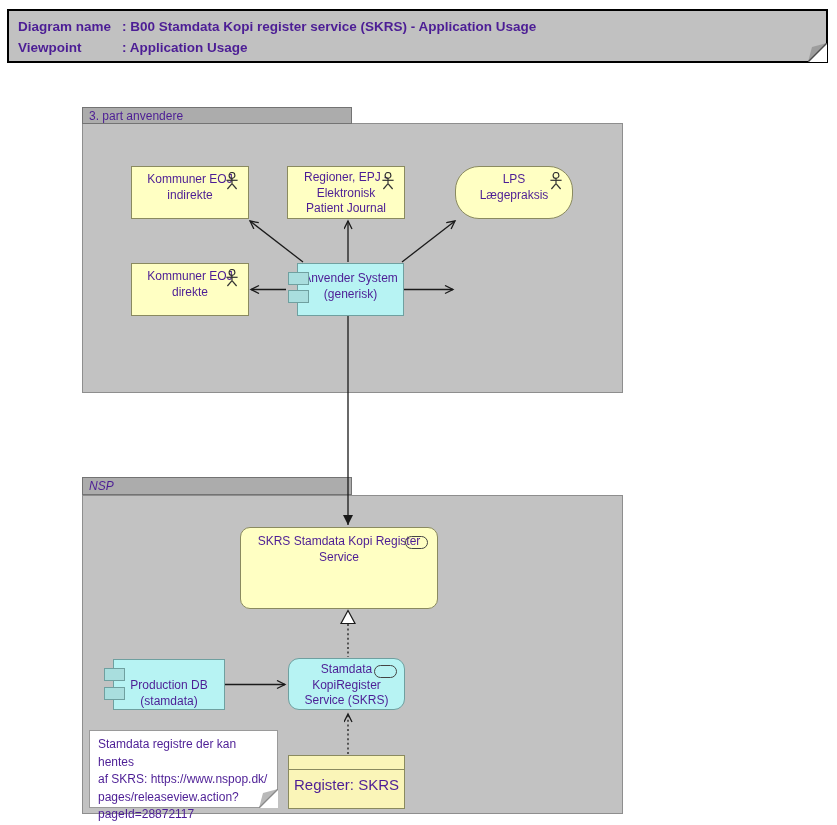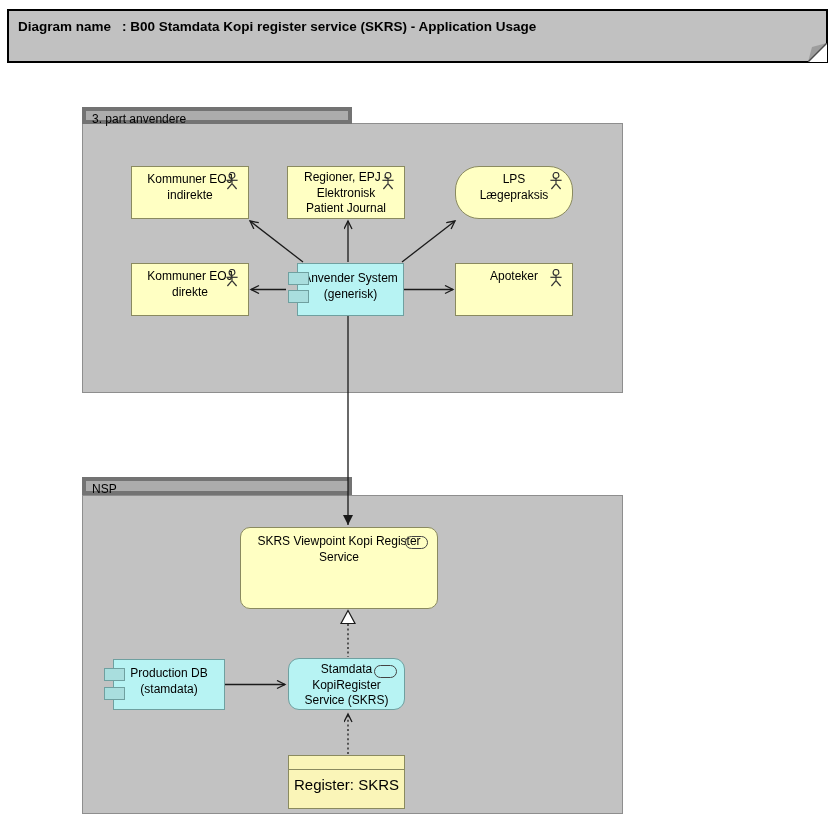--- a/index.html
+++ b/index.html
@@ -1,26 +1,26 @@
 <!DOCTYPE html>
 <html><head>
 <meta charset="utf-8">
 <style>
   html,body{margin:0;padding:0;background:#ffffff;}
   .stage{position:relative;width:837px;height:825px;background:#ffffff;
-         font-family:"Liberation Sans",sans-serif;color:#000000;overflow:hidden;}
+         font-family:"Liberation Sans",sans-serif;color:#4c1d95;overflow:hidden;}
   .abs{position:absolute;box-sizing:border-box;}
 
   
   .title-note{background:#C1C1C1;border:2px solid #000;padding:5px 9px;
               font-size:13.5px;font-weight:bold;line-height:21px;}
   .t-label{display:inline-block;min-width:104px;}
 
   
-  .grp-tab{background:#ACACAC;border:4px solid #737373;font-size:12px;
+  .grp-tab{background:#ACACAC;border:1px solid #737373;font-size:12px;
            padding:1px 0 0 6px;line-height:14px;}
   .grp-body{background:#C2C2C2;border:1px solid #8E8E8E;}
 
   
   .node{text-align:center;font-size:12px;line-height:15.5px;}
   .ml{white-space:pre-line;}
   .actor-node{background:#FFFFC3;border:1px solid #8A8A5F;padding-top:5px;}
   .comp-node{background:#B7F3F3;border:1px solid #6FA0A0;}
   .svc-node-y{background:#FFFFC3;border:1px solid #8A8A5F;border-radius:10px;padding-top:6px;}
   .svc-node-c{background:#B7F3F3;border:1px solid #6FA0A0;border-radius:11px;padding-top:3px;}
@@ -44,32 +44,35 @@
 </style>
 </head>
 <body>
 
 <div class="stage">
 
   <div class="abs title-note" style="left:7px;top:9px;width:821px;height:54px;">
     <div>
       <span class="t-label">Diagram name</span><span>: B00 Stamdata Kopi register service (SKRS) - Application Usage</span>
     </div>
+    <div>
+      <span class="t-label">Viewpoint</span><span>: Application Usage</span>
+    </div>
     <svg class="fold" viewBox="0 0 19 19">
       <polygon points="0,19 19,0 19,19" fill="#ffffff"></polygon>
       <polygon points="0,19 19,0 4,4" fill="#9d9d9d"></polygon>
       <line x1="0" y1="19" x2="19" y2="0" stroke="#4c4c4c" stroke-width="1.4"></line>
     </svg>
   </div>
 
   <div class="abs grp-body" style="left:82px;top:123px;width:541px;height:270px;"></div>
   <div class="abs grp-tab" style="left:82px;top:107px;width:270px;height:17px;">3. part anvendere</div>
 
   <div class="abs grp-body" style="left:82px;top:495px;width:541px;height:319px;"></div>
-  <div class="abs grp-tab" style="left:82px;top:477px;width:270px;height:18px;">NSP</div>
+  <div class="abs grp-tab" style="left:82px;top:477px;width:270px;height:18px;font-style:italic;">NSP</div>
 
   <div class="abs node actor-node" style="left:131px;top:166px;width:118px;height:53px;">
     <span class="ml">Kommuner EOJ
 indirekte</span>
     <svg class="actor-ic" viewBox="0 0 14 18">
       <g stroke="#333" stroke-width="1.2" fill="none">
         <circle cx="7" cy="3.4" r="2.9"></circle>
           <line x1="7" y1="6.3" x2="7" y2="11.6"></line>
         <line x1="1.4" y1="8.3" x2="12.6" y2="8.3"></line>
         <line x1="7" y1="11.6" x2="2.4" y2="17"></line>
@@ -114,65 +117,64 @@
       <g stroke="#333" stroke-width="1.2" fill="none">
         <circle cx="7" cy="3.4" r="2.9"></circle>
           <line x1="7" y1="6.3" x2="7" y2="11.6"></line>
         <line x1="1.4" y1="8.3" x2="12.6" y2="8.3"></line>
         <line x1="7" y1="11.6" x2="2.4" y2="17"></line>
           <line x1="7" y1="11.6" x2="11.6" y2="17"></line>
       </g>
     </svg>
   </div>
 
-  <div class="abs node actor-node" style="left:455px;top:263px;width:118px;height:53px;">
-    <span class="ml">Apoteker</span>
-    <svg class="actor-ic" viewBox="0 0 14 18">
-      <g stroke="#333" stroke-width="1.2" fill="none">
-        <circle cx="7" cy="3.4" r="2.9"></circle>
-          <line x1="7" y1="6.3" x2="7" y2="11.6"></line>
-        <line x1="1.4" y1="8.3" x2="12.6" y2="8.3"></line>
-        <line x1="7" y1="11.6" x2="2.4" y2="17"></line>
-          <line x1="7" y1="11.6" x2="11.6" y2="17"></line>
-      </g>
-    </svg>
-  </div>
 
   <div class="abs node comp-node" style="left:297px;top:263px;width:107px;height:53px;padding-top:7px;">
     <span class="ml">Anvender System
 (generisk)</span>
     <div class="comp-tab" style="top:8px;"></div>
     <div class="comp-tab" style="top:26px;"></div>
   </div>
 
   <div class="abs node svc-node-y" style="left:240px;top:527px;width:198px;height:82px;">
-    <span class="ml">SKRS Viewpoint Kopi Register
+    <span class="ml">SKRS Stamdata Kopi Register
 Service</span>
     <div class="svc-oval" style="top:8px;right:9px;"></div>
   </div>
 
-  <div class="abs node comp-node" style="left:113px;top:659px;width:112px;height:51px;padding-top:6px;">
+  <div class="abs node comp-node" style="left:113px;top:659px;width:112px;height:51px;padding-top:18px;">
     <span class="ml">Production DB
 (stamdata)</span>
     <div class="comp-tab" style="top:8px;"></div>
     <div class="comp-tab" style="top:27px;"></div>
   </div>
 
   <div class="abs node svc-node-c" style="left:288px;top:658px;width:117px;height:52px;">
     <span class="ml">Stamdata
 KopiRegister
 Service (SKRS)</span>
     <div class="svc-oval" style="top:6px;right:7px;"></div>
   </div>
 
   <div class="abs obj-node" style="left:288px;top:755px;width:117px;height:54px;">
     <div class="obj-head"></div>
     <div class="obj-label">Register: SKRS</div>
   </div>
 
+  <div class="abs white-note" style="left:89px;top:730px;width:189px;height:78px;">
+    <span class="ml">Stamdata registre der kan hentes
+af SKRS: https://www.nspop.dk/
+pages/releaseview.action?
+pageId=28872117</span>
+    <svg class="fold" viewBox="0 0 19 19">
+      <polygon points="0,19 19,0 19,19" fill="#ffffff"></polygon>
+      <polygon points="0,19 19,0 4,4" fill="#b9b9b9"></polygon>
+      <line x1="0" y1="19" x2="19" y2="0" stroke="#8a8a8a" stroke-width="1.3"></line>
+    </svg>
+  </div>
 
   <svg class="wires" viewBox="0 0 837 825">
     <defs>
       <marker id="mOpen" markerUnits="userSpaceOnUse" markerWidth="12" markerHeight="12" refX="9" refY="4.5" orient="auto">
         <path d="M1,0.5 L9,4.5 L1,8.5" fill="none" stroke="#1A1A1A" stroke-width="1.3"></path>
       </marker>
       <marker id="mSolid" markerUnits="userSpaceOnUse" markerWidth="12" markerHeight="12" refX="10" refY="5" orient="auto">
         <path d="M0,0 L10,5 L0,10 Z" fill="#1A1A1A"></path>
       </marker>
     </defs>

